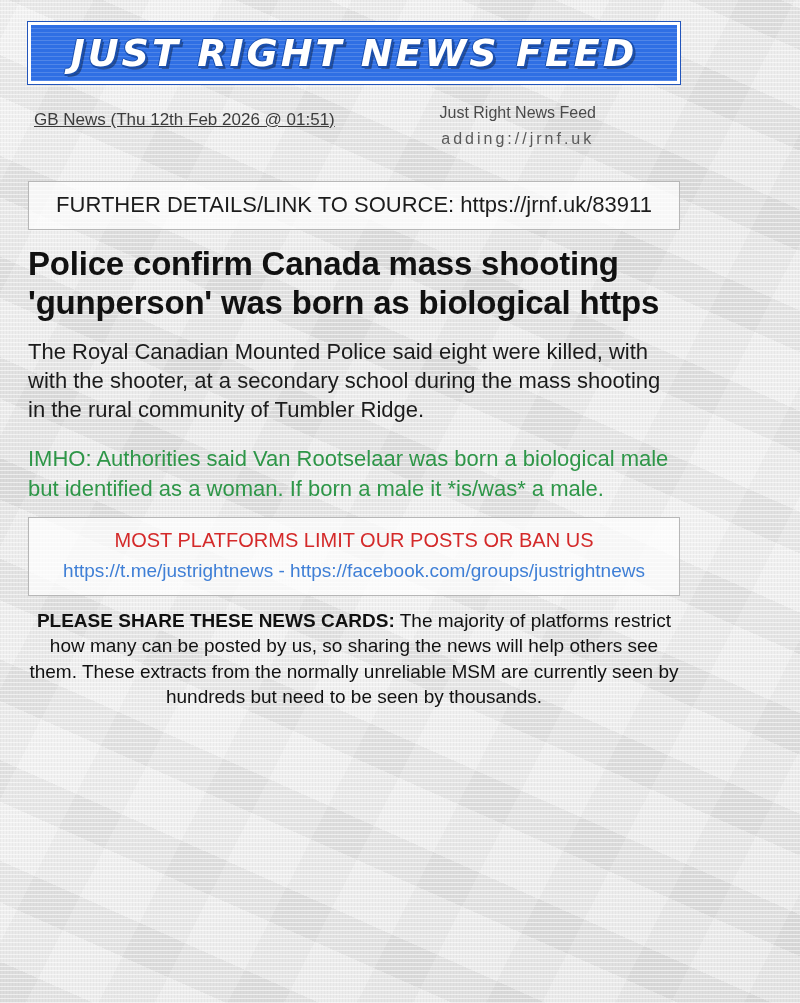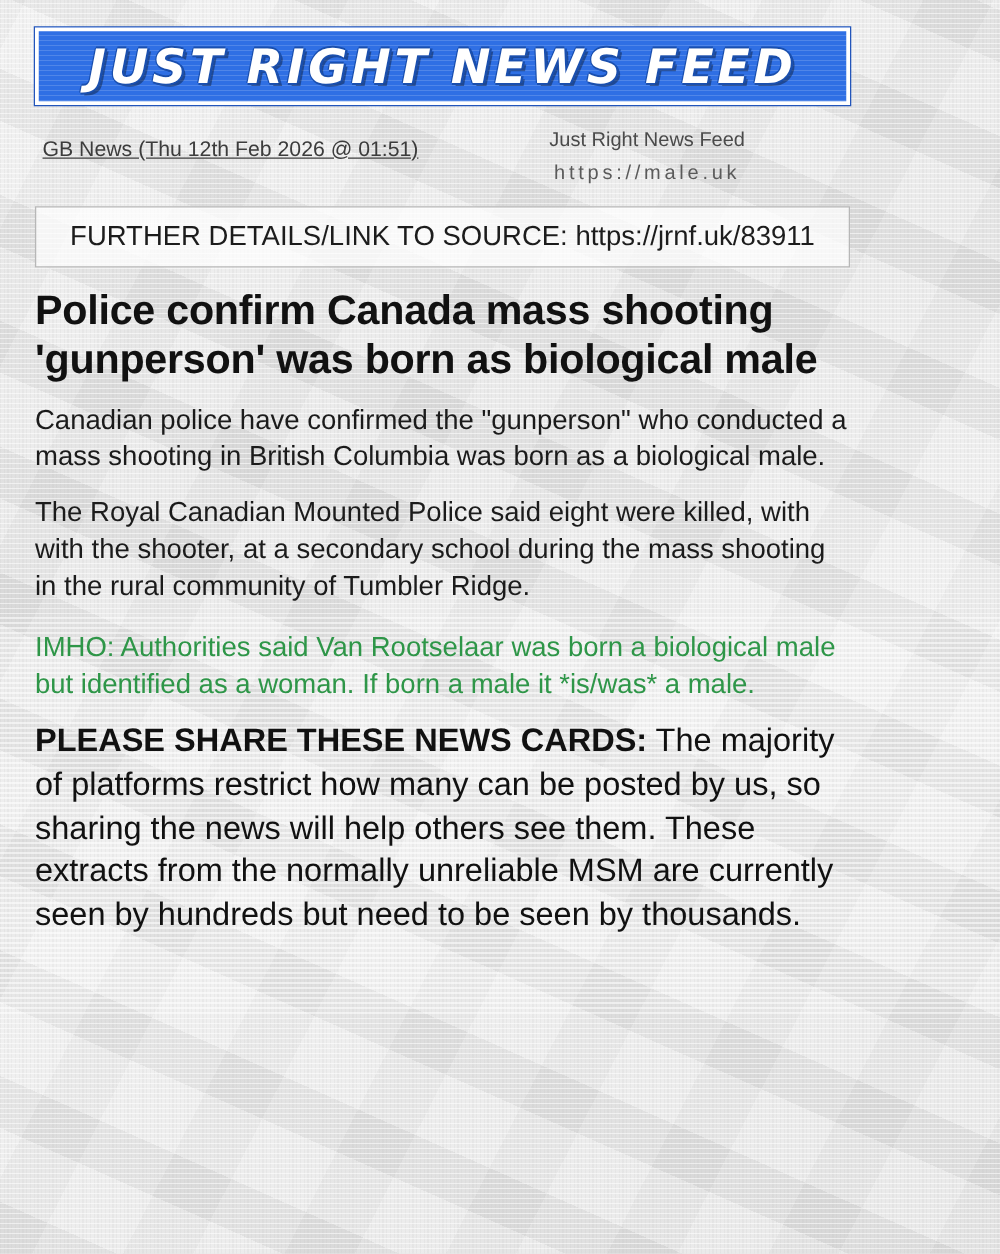--- a/index.html
+++ b/index.html
@@ -113,21 +113,21 @@
   }
   .brand-url {
     font-size: 16px;
     color: #5a5a5a;
     letter-spacing: 3px;
     line-height: 1.6;
   }
 
   
   .source-bar {
-    margin-top: 14px;
+    margin-top: 30px;
     background: rgba(255,255,255,0.72);
     border: 1px solid #b7b7b7;
     padding: 10px 8px 11px;
     text-align: center;
   }
   .source-bar-text {
     font-size: 22px;
     color: #1c1c1c;
   }
 
@@ -174,23 +174,24 @@
     margin-bottom: 8px;
   }
   .notice-links {
     font-size: 19px;
     color: #3f7fd6;
   }
 
   
   .footer {
     margin-top: 12px;
-    font-size: 26px;
+    font-size: 19px;
     line-height: 1.33;
     color: #111111;
+    text-align: center;
   }
   .footer strong {
     font-weight: bold;
   }
 </style>
 </head>
 <body>
 
 <div class="bg-texture"></div>
 <div class="bg-veil"></div>
@@ -200,34 +201,37 @@
   <div class="banner-wrap">
     <div class="banner">
       <div class="banner-text">JUST RIGHT NEWS FEED</div>
     </div>
   </div>
 
   <div class="meta-row">
     <div class="meta-left">GB News (Thu 12th Feb 2026 @ 01:51)</div>
     <div class="meta-right">
       <div class="brand-name">Just Right News Feed</div>
-      <div class="brand-url">https://male.uk</div>
+      <div class="brand-url">adding://jrnf.uk</div>
     </div>
   </div>
 
   <div class="source-bar">
     <div class="source-bar-text">FURTHER DETAILS/LINK TO SOURCE: https://jrnf.uk/83911</div>
   </div>
 
-  <h1 class="headline">Police confirm Canada mass shooting 'gunperson' was born as biological male</h1>
+  <h1 class="headline">Police confirm Canada mass shooting 'gunperson' was born as biological https</h1>
 
   <div class="body-block">
-    <p class="para">Canadian police have confirmed the "gunperson" who conducted a mass shooting in British Columbia was born as a biological male.</p>
     <p class="para">The Royal Canadian Mounted Police said eight were killed, with with the shooter, at a secondary school during the mass shooting in the rural community of Tumbler Ridge.</p>
     <p class="para comment">IMHO: Authorities said Van Rootselaar was born a biological male but identified as a woman. If born a male it *is/was* a male.</p>
   </div>
 
+  <div class="notice-box">
+    <div class="notice-title">MOST PLATFORMS LIMIT OUR POSTS OR BAN US</div>
+    <div class="notice-links">https://t.me/justrightnews - https://facebook.com/groups/justrightnews</div>
+  </div>
 
   <div class="footer">
     <strong>PLEASE SHARE THESE NEWS CARDS:</strong><span> The majority of platforms restrict how many can be posted by us, so sharing the news will help others see them. These extracts from the normally unreliable MSM are currently seen by hundreds but need to be seen by thousands.</span>
   </div>
 
 </div>
 
 </body></html>

